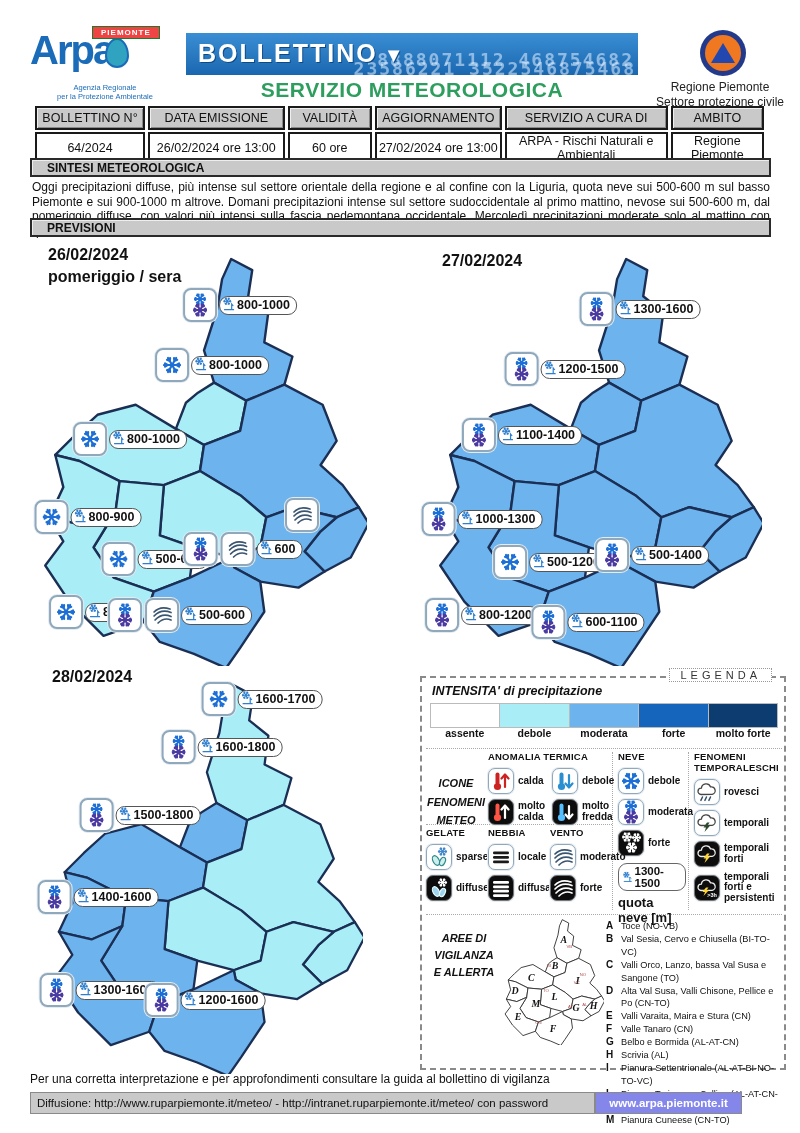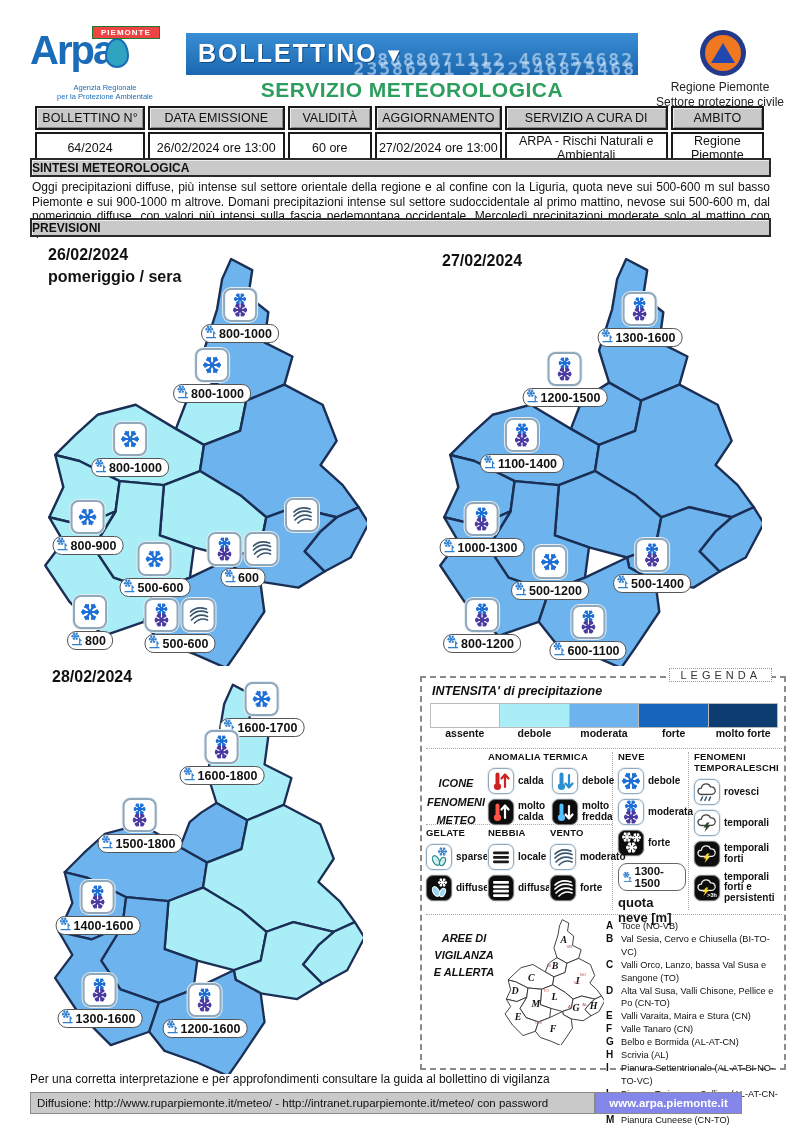--- a/index.html
+++ b/index.html
@@ -26,27 +26,27 @@
   .pc-tri{width:0;height:0;border-left:12px solid transparent;border-right:12px solid transparent;border-bottom:20px solid #2248b0;}
   .pc-text{left:640px;top:80px;width:160px;text-align:center;font-size:12px;line-height:1.25;color:#222;}
 
   
   .info-table{left:35px;top:106px;width:732px;}
   .tr{display:flex;}
   .cell{box-sizing:border-box;border:2px solid #1a1a1a;margin-right:3px;display:flex;align-items:center;justify-content:center;text-align:center;font-size:12.5px;}
   .cell.hd{background:#c9c9c9;height:24px;box-shadow:inset 1px 1px 0 #eee, inset -1px -1px 0 #8a8a8a;}
   .cell.val{background:#fff;height:34px;margin-top:2px;line-height:1.1;}
 
-  .section-bar{left:30px;width:741px;height:19px;background:#c9c9c9;border:2px solid #2a2a2a;box-sizing:border-box;display:flex;align-items:center;padding-left:0;font-size:12px;font-weight:600;box-shadow:inset 1px 1px 0 #eee;}
+  .section-bar{left:30px;width:741px;height:19px;background:#c9c9c9;border:2px solid #2a2a2a;box-sizing:border-box;display:flex;align-items:center;padding-left:15px;font-size:12px;font-weight:600;box-shadow:inset 1px 1px 0 #eee;}
   .sintesi-text{left:32px;top:180px;width:738px;font-size:12px;line-height:1.22;text-align:justify;}
 
   
   #maps{left:0;top:240px;width:800px;height:852px;}
   .map-title{position:absolute;font-size:16px;font-weight:bold;line-height:1.4;white-space:nowrap;}
-  .marker{position:absolute;transform:translateX(-50%);display:flex;flex-direction:column;align-items:center;gap:2px;}
+  .marker{position:absolute;transform:translateX(-50%);display:flex;flex-direction:row;align-items:center;gap:2px;}
   .icon-row{display:flex;gap:3px;}
   .icon-box{width:24px;height:24px;background:#fff;border:1.6px solid #8fa8bc;border-radius:7px;display:flex;align-items:center;justify-content:center;box-shadow:0 0 0 1px #e4ecf2;flex:none;}
   .icon-box.dark{background:#0d0d0d;border-color:#777;}
   .marker .icon-box{width:30px;height:30px;border-width:2px;border-radius:8px;}
   .flake-stack{display:flex;flex-direction:column;align-items:center;line-height:0;}
   .flake-stack svg{display:block;margin:-1px 0;}
   .flake-tri{display:flex;flex-wrap:wrap;justify-content:center;align-items:center;line-height:0;width:22px;}
   .chip{display:flex;align-items:center;background:#fff;border:1.6px solid #555;border-radius:9px;padding:0 6px 0 3px;height:17px;font-size:12.5px;font-weight:bold;color:#111;gap:2px;white-space:nowrap;}
 
   

